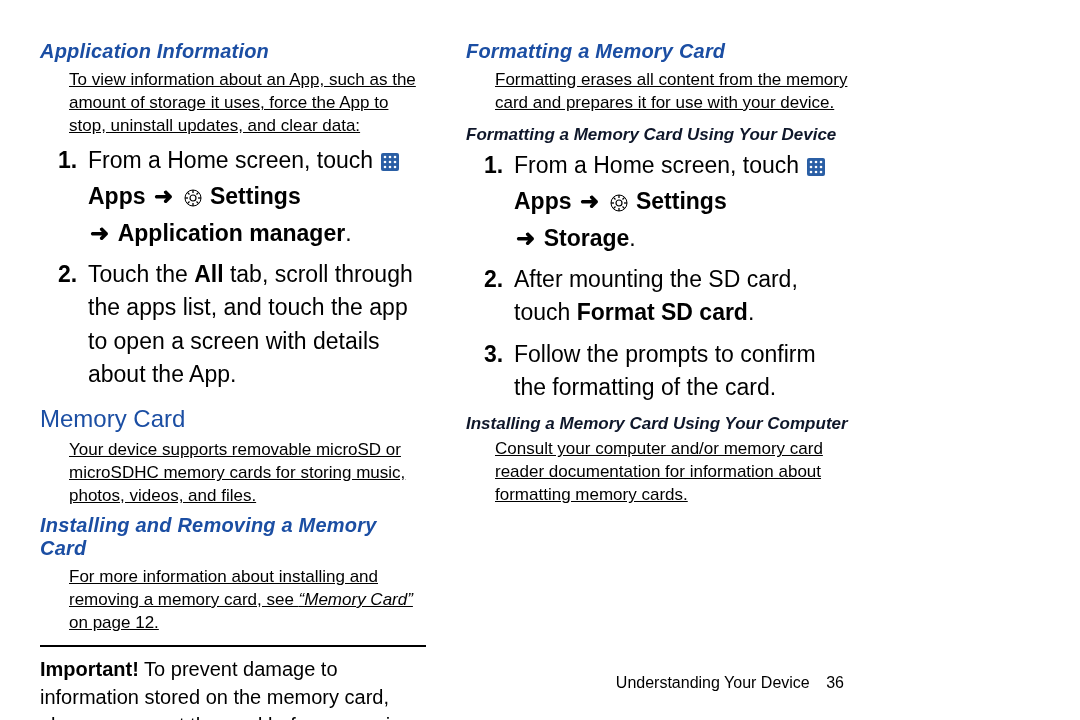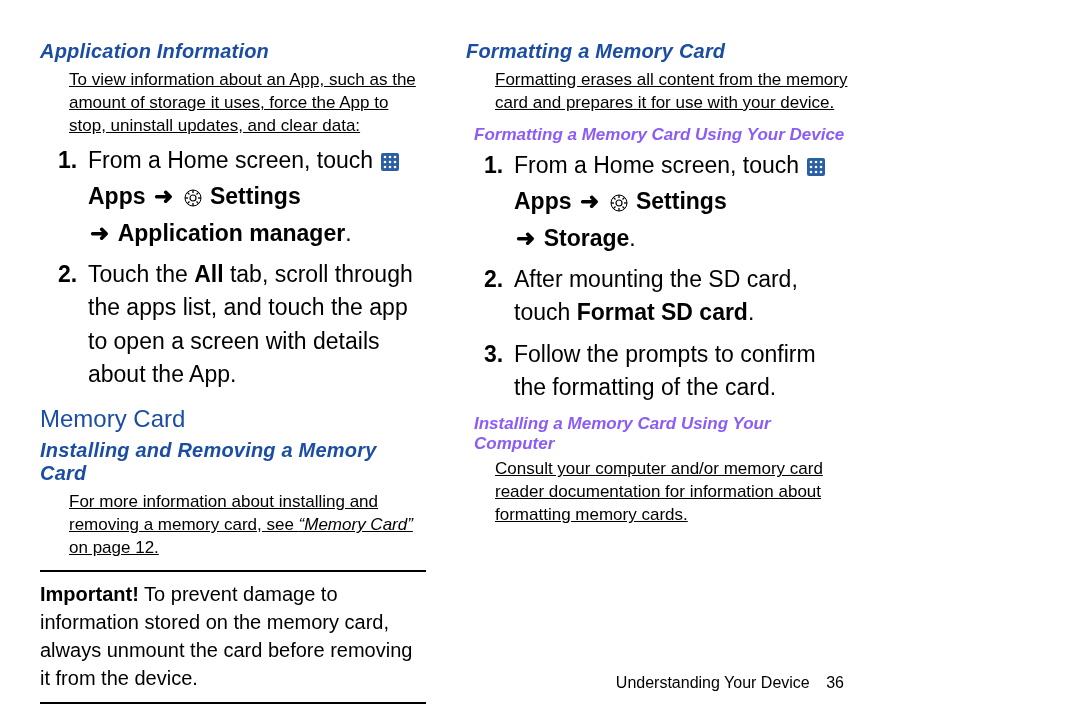--- a/index.html
+++ b/index.html
@@ -34,25 +34,25 @@
     margin: 0 0 6px 0;
     letter-spacing: 0.2px;
   }
   h1.blue {
     color: #1b4ea3;
     font-weight: 400;
     font-size: 24px;
     margin: 14px 0 6px 0;
   }
   h3.blue-italic-sm {
-    color: #8b5cf6;
+    color: #0f172a;
     font-style: italic;
     font-weight: 800;
     font-size: 17px;
-    margin: 10px 0 4px 8px;
+    margin: 10px 0 4px 0;
   }
   p.body {
     font-size: 17px;
     line-height: 1.35;
     margin: 0 0 6px 0;
   }
   p.indent {
     margin-left: 29px;
     text-decoration: underline;
   }
@@ -160,20 +160,21 @@
           <br>
           <span class="arrow">➜</span>
           <span class="b">Application manager</span><span>.</span>
         </li>
         <li>
           <span>Touch the </span><span class="b">All</span><span> tab, scroll through the apps list, and touch the app to open a screen with details about the App.</span>
         </li>
       </ol>
 
       <h1 class="blue">Memory Card</h1>
+      <p class="body indent">Your device supports removable microSD or microSDHC memory cards for storing music, photos, videos, and files.</p>
 
       <h2 class="blue-italic">Installing and Removing a Memory Card</h2>
       <p class="body indent">
         <span>For more information about installing and removing a memory card, see </span><span class="ref-italic">“Memory Card”</span><span> on page 12.</span>
       </p>
 
       <div class="important-block">
         <span class="lbl">Important!</span>
         <span> </span>
         <span class="important-body">To prevent damage to information stored on the memory card, always unmount the card before removing it from the device.</span>

